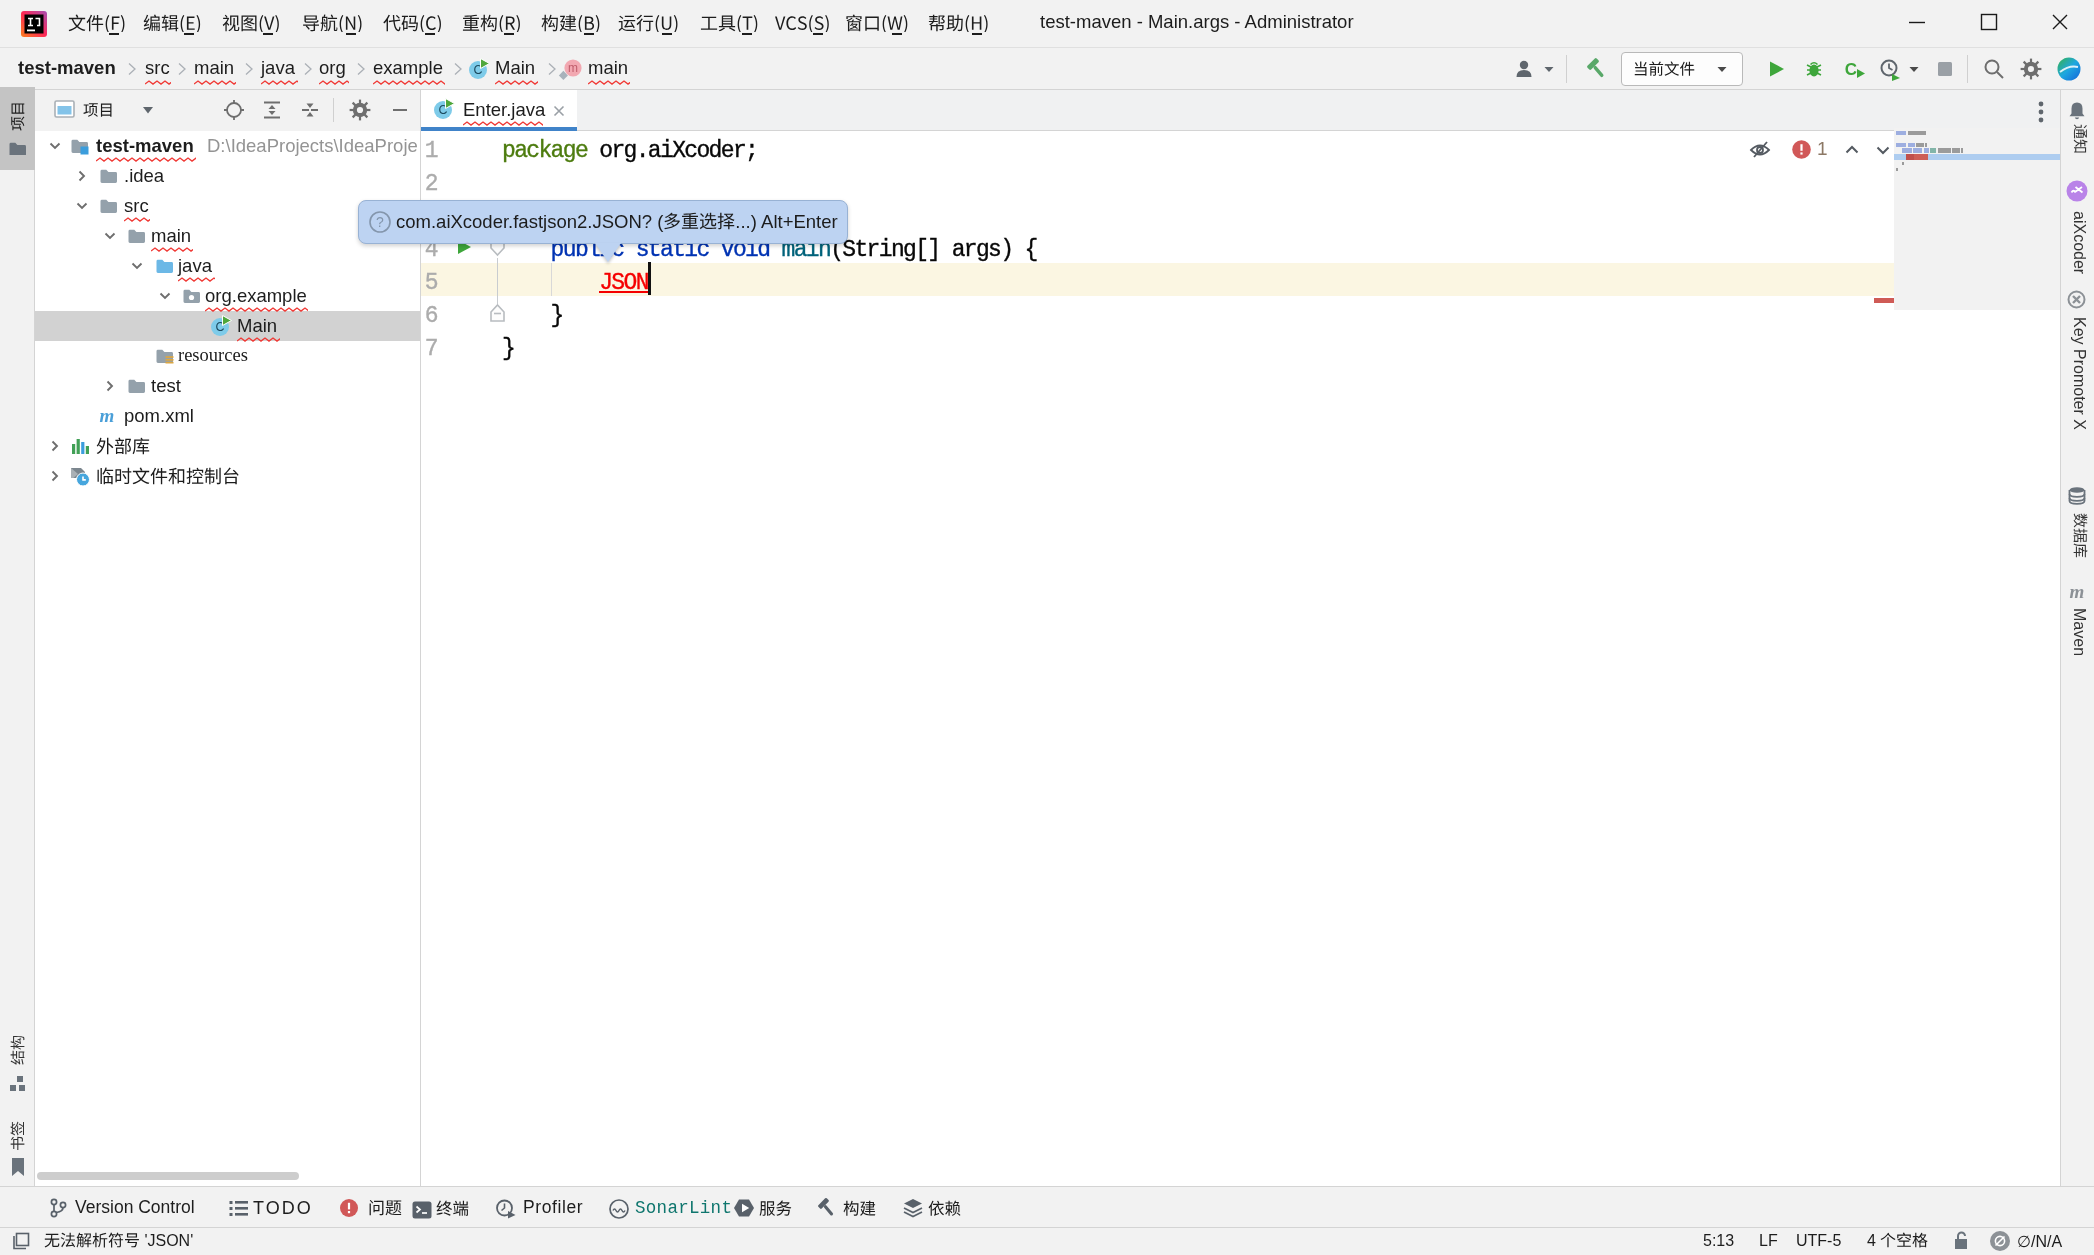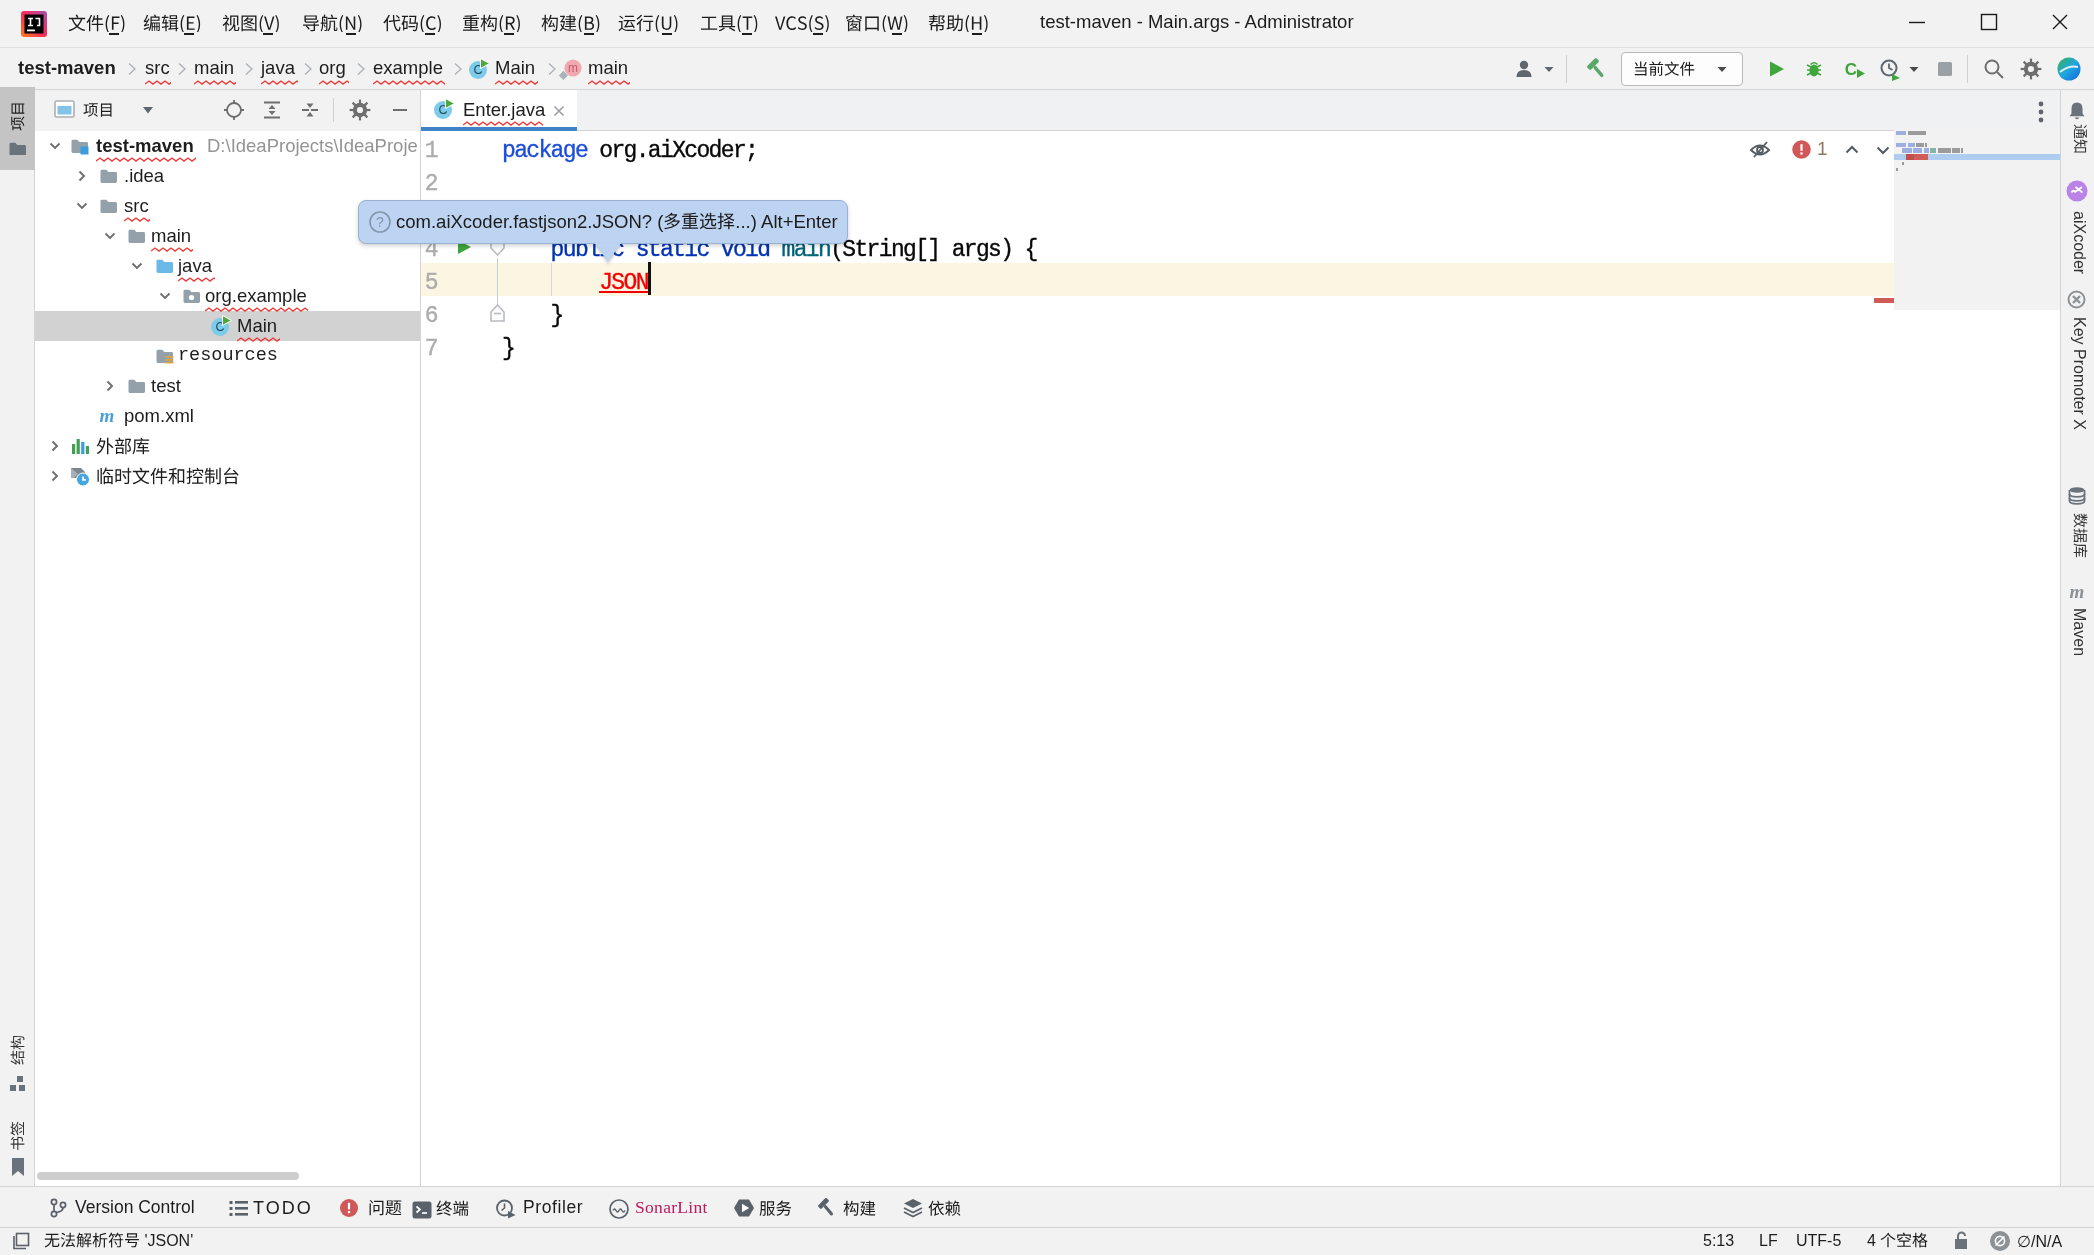--- a/index.html
+++ b/index.html
@@ -429,21 +429,21 @@
 <div style="position:absolute;left:237.0px;top:312.1px;height:27.8px;display:flex;align-items:center;font-family:'Liberation Sans',sans-serif;font-size:18.5px;font-weight:400;color:#1d1d1d;white-space:pre">Main</div>
 <div style="position:absolute;left:237.0px;top:337.0px;line-height:0"><svg width="43" height="6" viewBox="0 0 43 6">
         <path d="M0 4 L4 1 L8 4 L12 1 L16 4 L20 1 L24 4 L28 1 L32 4 L36 1 L40 4 L44 1 L48 4 L52 1 L56 4" fill="none" stroke="#f03a36" stroke-width="1.4"></path>
       </svg></div>
 <div style="position:absolute;left:155.0px;top:345.5px;line-height:0"><svg width="19" height="21" viewBox="0 0 19 21">
         <path d="M1.5 5.2 q0-1.4 1.4-1.4 h4.4 l2.1 2.2 h7.2 q1.4 0 1.4 1.4 v8.2 q0 1.4-1.4 1.4 H2.9 q-1.4 0-1.4-1.4z" fill="#94a1ab"></path>
         <rect x="10.5" y="10.2" width="8" height="1.7" fill="#dba642"></rect>
         <rect x="10.5" y="13.0" width="8" height="1.7" fill="#dba642"></rect>
         <rect x="10.5" y="15.8" width="8" height="1.7" fill="#dba642"></rect>
       </svg></div>
-<div style="position:absolute;left:178.0px;top:342.1px;height:27.8px;display:flex;align-items:center;font-family:Liberation Mono, monospace;font-size:18.5px;font-weight:400;color:#1d1d1d;white-space:pre">resources</div>
+<div style="position:absolute;left:178.0px;top:342.1px;height:27.8px;display:flex;align-items:center;font-family:Liberation Serif, serif;font-size:18.5px;font-weight:400;color:#1d1d1d;white-space:pre">resources</div>
 <div style="position:absolute;left:100.0px;top:376.0px;line-height:0"><svg width="20" height="20" viewBox="0 0 20 20">
         <path d="M7.5 5.5 L12 10 L7.5 14.5" fill="none" stroke="#6e6e6e" stroke-width="1.9"></path>
       </svg></div>
 <div style="position:absolute;left:127.0px;top:375.5px;line-height:0"><svg width="19" height="21" viewBox="0 0 19 21">
         <path d="M1.5 5.2 q0-1.4 1.4-1.4 h4.4 l2.1 2.2 h7.2 q1.4 0 1.4 1.4 v8.2 q0 1.4-1.4 1.4 H2.9 q-1.4 0-1.4-1.4z" fill="#94a1ab"></path>
       </svg></div>
 <div style="position:absolute;left:151.0px;top:372.1px;height:27.8px;display:flex;align-items:center;font-family:'Liberation Sans',sans-serif;font-size:18.5px;font-weight:400;color:#1d1d1d;white-space:pre">test</div>
 <div style="position:absolute;left:96.0px;top:405.0px;line-height:0"><svg width="22" height="22" viewBox="0 0 22 22">
         <text x="11" y="17" font-family="Liberation Serif" font-style="italic" font-weight="bold" font-size="19" fill="#4a9fd8" text-anchor="middle">m</text>
       </svg></div>
@@ -519,21 +519,21 @@
       </svg></div>
 <div style="position:absolute;left:489.0px;top:237.0px;line-height:0"><svg width="17" height="21" viewBox="0 0 17 21">
         <path d="M2 2 h13 v9 l-6.5 7 L2 11z" fill="#fdfdfd" stroke="#b8bcc0" stroke-width="1.6"></path>
       </svg></div>
 <div style="position:absolute;left:496.5px;top:258.0px;width:1.5px;height:46.0px;background:#c8ccd0"></div>
 <div style="position:absolute;left:489.0px;top:302.0px;line-height:0"><svg width="17" height="21" viewBox="0 0 17 21">
         <path d="M2 19 h13 v-9 l-6.5-7 L2 10z" fill="#fdfdfd" stroke="#b8bcc0" stroke-width="1.6"></path>
         <path d="M5 11.5 h7" stroke="#b8bcc0" stroke-width="1.6"></path>
       </svg></div>
 <div style="position:absolute;left:551.0px;top:263.0px;width:1.0px;height:33.0px;background:#d8d8d8"></div>
-<div style="position:absolute;left:502px;top:135px;height:33px;line-height:33px;font-family:'Liberation Mono',monospace;font-size:23px;letter-spacing:-1.65px;-webkit-text-stroke:0.35px currentColor;white-space:pre"><span style="color:#1d4ed8">package</span><span style="color:#080808"> org.aiXcoder;</span></div>
+<div style="position:absolute;left:502px;top:135px;height:33px;line-height:33px;font-family:'Liberation Mono',monospace;font-size:23px;letter-spacing:-1.65px;-webkit-text-stroke:0.35px currentColor;white-space:pre"><span style="color:#4d7c0f">package</span><span style="color:#080808"> org.aiXcoder;</span></div>
 <div style="position:absolute;left:502px;top:234px;height:33px;line-height:33px;font-family:'Liberation Mono',monospace;font-size:23px;letter-spacing:-1.65px;-webkit-text-stroke:0.35px currentColor;white-space:pre"><span style="color:#080808">    </span><span style="color:#0033b3">public static void </span><span style="color:#00627a">main</span><span style="color:#080808">(String[] args) {</span></div>
 <div style="position:absolute;left:502px;top:267px;height:33px;line-height:33px;font-family:'Liberation Mono',monospace;font-size:23px;letter-spacing:-1.65px;-webkit-text-stroke:0.35px currentColor;white-space:pre"><span style="color:#080808">        </span><span style="color:#f50000">JSON</span></div>
 <div style="position:absolute;left:502px;top:300px;height:33px;line-height:33px;font-family:'Liberation Mono',monospace;font-size:23px;letter-spacing:-1.65px;-webkit-text-stroke:0.35px currentColor;white-space:pre"><span style="color:#080808">    }</span></div>
 <div style="position:absolute;left:502px;top:333px;height:33px;line-height:33px;font-family:'Liberation Mono',monospace;font-size:23px;letter-spacing:-1.65px;-webkit-text-stroke:0.35px currentColor;white-space:pre"><span style="color:#080808">}</span></div>
 <div style="position:absolute;left:599.0px;top:291.0px;width:49.0px;height:2.0px;background:#f50000"></div>
 <div style="position:absolute;left:648.0px;top:262.0px;width:2.5px;height:33.0px;background:#111"></div>
 <div style="position:absolute;left:1874.0px;top:298.0px;width:20.0px;height:5.0px;background:#cf5b56"></div>
 <div style="position:absolute;left:1748.0px;top:138.0px;line-height:0"><svg width="26" height="24" viewBox="0 0 26 24">
         <path d="M3 12 q9-9 18 0 q-9 9-18 0z" fill="none" stroke="#545a61" stroke-width="1.8"></path>
         <circle cx="12" cy="12" r="3" fill="none" stroke="#545a61" stroke-width="1.8"></circle>
@@ -662,21 +662,21 @@
 <div style="position:absolute;left:494.0px;top:1197.0px;line-height:0"><svg width="24" height="22" viewBox="0 0 24 22">
         <circle cx="10.5" cy="11" r="7.5" fill="none" stroke="#59616a" stroke-width="1.8"></circle>
         <path d="M10.5 6.5 V11 L7.5 13.5" stroke="#59616a" stroke-width="1.6" fill="none"></path>
         <path d="M14 14 L21.5 18 L14 21.5 z" fill="#59616a"></path>
       </svg></div>
 <div style="position:absolute;left:523.0px;top:1194.9px;height:26.2px;display:flex;align-items:center;font-family:'Liberation Sans',sans-serif;font-size:17.5px;font-weight:400;color:#1d1d1d;letter-spacing:0.60px;white-space:pre">Profiler</div>
 <div style="position:absolute;left:608.0px;top:1198.0px;line-height:0"><svg width="22" height="22" viewBox="0 0 22 22">
         <circle cx="11" cy="11" r="9" fill="none" stroke="#59616a" stroke-width="1.7"></circle>
         <path d="M5 12.5 q1.5-3 3 0 t3 0 t3 0 t3 0" fill="none" stroke="#59616a" stroke-width="1.5"></path>
       </svg></div>
-<div style="position:absolute;left:635.0px;top:1194.9px;height:26.2px;display:flex;align-items:center;font-family:Liberation Serif, serif;font-size:17.5px;font-weight:400;color:#be185d;letter-spacing:0.30px;white-space:pre">SonarLint</div>
+<div style="position:absolute;left:635.0px;top:1194.9px;height:26.2px;display:flex;align-items:center;font-family:Liberation Mono, monospace;font-size:17.5px;font-weight:400;color:#0f766e;letter-spacing:0.30px;white-space:pre">SonarLint</div>
 <div style="position:absolute;left:733.0px;top:1197.0px;line-height:0"><svg width="22" height="22" viewBox="0 0 22 22">
         <path d="M6 2.5 h10 l5 8.5 -5 8.5 h-10 l-5-8.5z" fill="#59616a"></path>
         <path d="M9 6.8 L16.2 11 L9 15.2z" fill="#fff"></path>
       </svg></div>
 <div style="position:absolute;left:759.0px;top:1199.6px;line-height:0"><svg width="33.0" height="16.5" viewBox="0 0 33.0 16.5">
         <g transform="translate(0,14.5) scale(0.016500,-0.016500)" fill="#1d1d1d">
           <path transform="translate(0,0)" d="M108 803V444C108 296 102 95 34 -46C52 -52 82 -69 95 -81C141 14 161 140 170 259H329V11C329 -4 323 -8 310 -8C297 -9 255 -9 209 -8C219 -28 228 -61 230 -80C298 -80 338 -79 364 -66C390 -54 399 -31 399 10V803ZM176 733H329V569H176ZM176 499H329V330H174C175 370 176 409 176 444ZM858 391C836 307 801 231 758 166C711 233 675 309 648 391ZM487 800V-80H558V391H583C615 287 659 191 716 110C670 54 617 11 562 -19C578 -32 598 -57 606 -74C661 -42 713 1 759 54C806 -2 860 -48 921 -81C933 -63 954 -37 970 -23C907 7 851 53 802 109C865 198 914 311 941 447L897 463L884 460H558V730H839V607C839 595 836 592 820 591C804 590 751 590 690 592C700 574 711 548 714 528C790 528 841 528 872 538C904 549 912 569 912 606V800Z"></path>
           <path transform="translate(1000,0)" d="M446 381C442 345 435 312 427 282H126V216H404C346 87 235 20 57 -14C70 -29 91 -62 98 -78C296 -31 420 53 484 216H788C771 84 751 23 728 4C717 -5 705 -6 684 -6C660 -6 595 -5 532 1C545 -18 554 -46 556 -66C616 -69 675 -70 706 -69C742 -67 765 -61 787 -41C822 -10 844 66 866 248C868 259 870 282 870 282H505C513 311 519 342 524 375ZM745 673C686 613 604 565 509 527C430 561 367 604 324 659L338 673ZM382 841C330 754 231 651 90 579C106 567 127 540 137 523C188 551 234 583 275 616C315 569 365 529 424 497C305 459 173 435 46 423C58 406 71 376 76 357C222 375 373 406 508 457C624 410 764 382 919 369C928 390 945 420 961 437C827 444 702 463 597 495C708 549 802 619 862 710L817 741L804 737H397C421 766 442 796 460 826Z"></path>
         </g>
       </svg></div>

